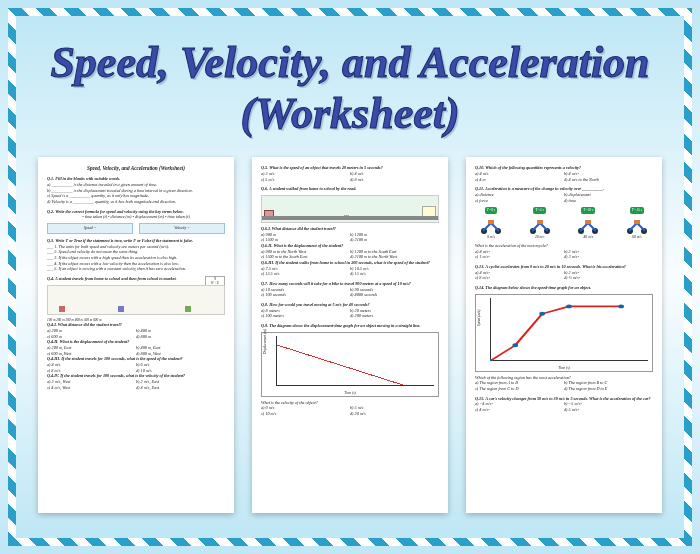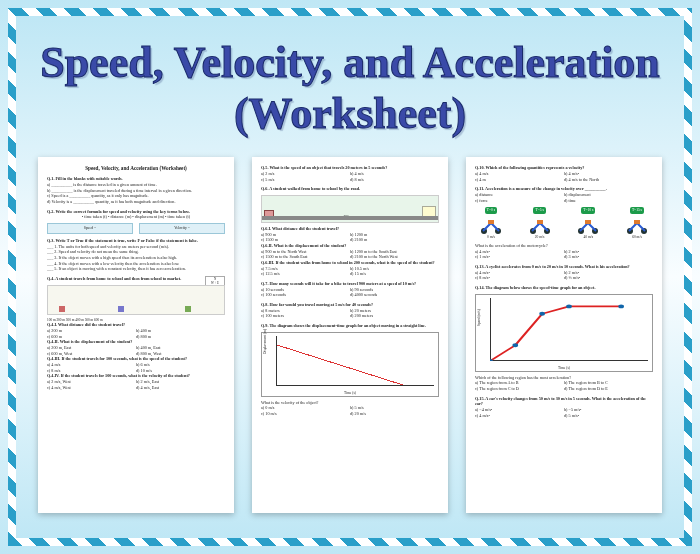--- a/index.html
+++ b/index.html
@@ -11,20 +11,21 @@
     background: linear-gradient(to bottom, #bfe7f5 0%, #f9fdff 50%, #bfe7f5 100%);
     position: relative;
   }
   .frame {
     position: absolute;
     inset: 8px;
     border: 8px solid transparent;
     background:
       linear-gradient(to bottom, #bfe7f5 0%, #f9fdff 50%, #bfe7f5 100%) padding-box,
       repeating-linear-gradient(45deg, #2a9fc9 0 10px, #fff 10px 20px) border-box;
+    font-style: italic;
   }
   .title {
     text-align: center;
     padding: 22px 10px 10px;
     font-family: "Comic Sans MS", "Marker Felt", cursive;
     font-size: 44px;
     line-height: 1.15;
     color: #3a4aa8;
     -webkit-text-stroke: 1px #1a2a6a;
     text-shadow: 2px 2px 1px rgba(40,60,120,.25);

